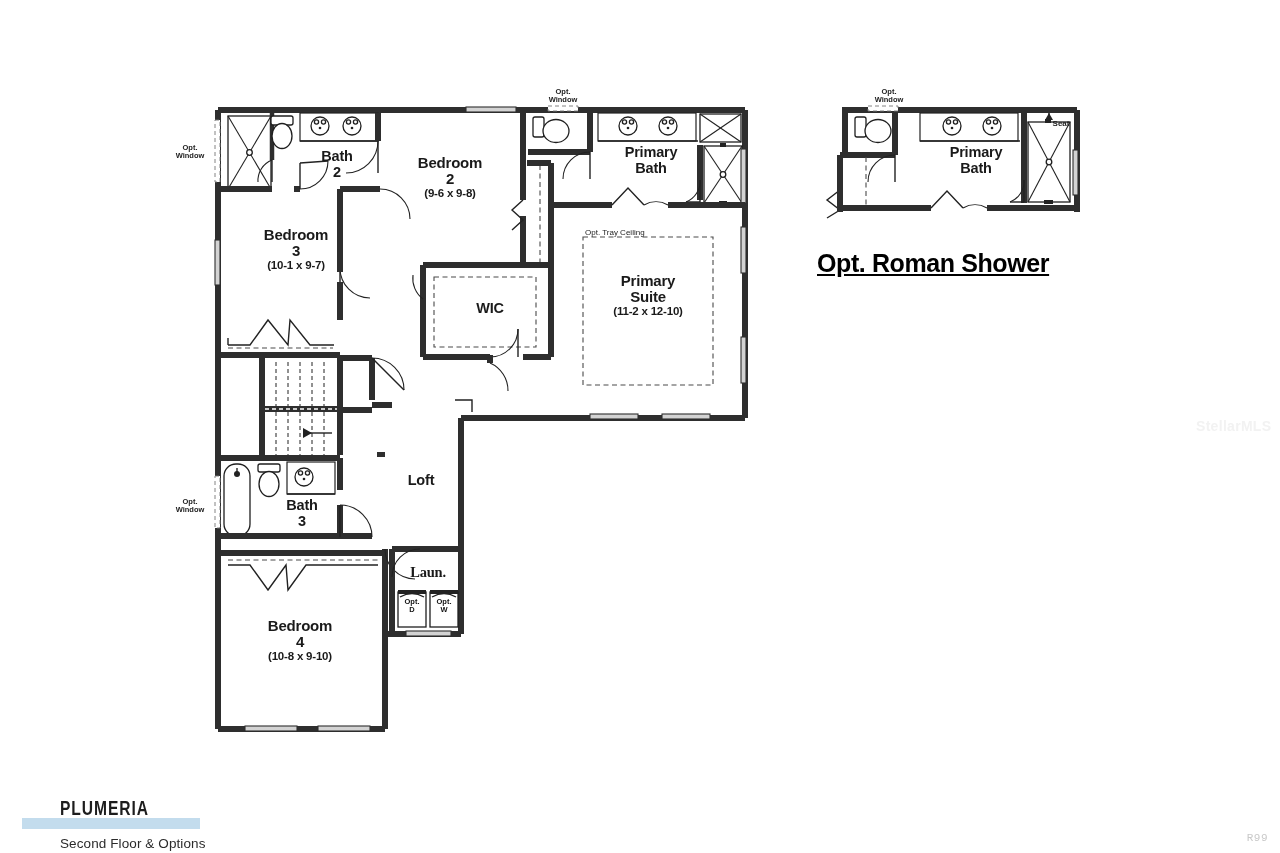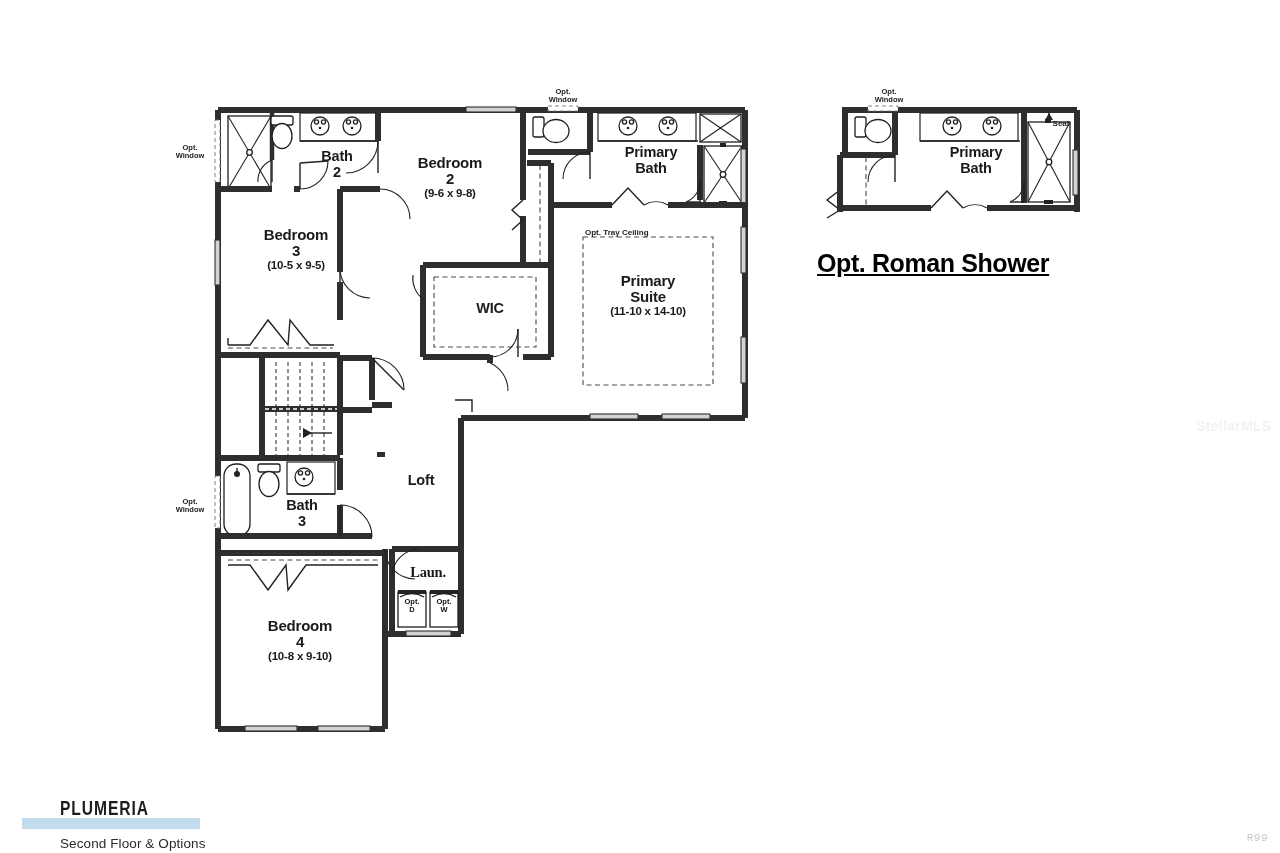--- a/index.html
+++ b/index.html
@@ -17,21 +17,21 @@
     font-weight:bold;text-align:center;color:#1a1a1a;
     line-height:1.08;letter-spacing:-0.2px;
   }
   .room-name .rn-line{display:block;}
   .room-dim{display:block;font-weight:bold;font-size:11.5px;letter-spacing:-0.2px;}
 
   .opt-window-label{
     font-size:7.5px;font-weight:bold;line-height:1.12;text-align:center;color:#222;
   }
   .tiny-label{font-size:7px;font-weight:bold;text-align:center;color:#222;line-height:1.1;}
-  .tray-label{font-size:8px;font-weight:bold;color:#222;}
+  .tray-label{font-size:8px;font-weight:normal;color:#222;}
   .appliance-label{font-size:7.5px;font-weight:bold;text-align:center;line-height:1.05;color:#111;}
 
   
   #opt-title{
     position:absolute;font-size:25px;font-weight:bold;color:#000000;letter-spacing:-0.4px;text-decoration:underline;
   }
 
   
   #footer{position:absolute;left:0;top:792px;width:1280px;height:73px;margin-left:20px;}
   #brand-wrap{position:absolute;left:40px;top:5px;}
@@ -384,36 +384,36 @@
 
 <div class="label room-name" style="left:450px;top:155px;transform:translate(-50%,0);font-size:15px;">
   <span class="rn-line">Bedroom</span>
   <span class="rn-line">2</span>
   <span class="room-dim">(9-6 x 9-8)</span>
 </div>
 
 <div class="label room-name" style="left:296px;top:227px;transform:translate(-50%,0);font-size:15px;">
   <span class="rn-line">Bedroom</span>
   <span class="rn-line">3</span>
-  <span class="room-dim">(10-5 x 9-5)</span>
+  <span class="room-dim">(10-1 x 9-7)</span>
 </div>
 
 <div class="label room-name" style="left:490px;top:301px;transform:translate(-50%,0);font-size:14.5px;">
   <span class="rn-line">WIC</span>
 </div>
 
 <div class="label room-name" style="left:651px;top:145px;transform:translate(-50%,0);font-size:14.5px;">
   <span class="rn-line">Primary</span>
   <span class="rn-line">Bath</span>
 </div>
 
 <div class="label room-name" style="left:648px;top:273px;transform:translate(-50%,0);font-size:15px;">
   <span class="rn-line">Primary</span>
   <span class="rn-line">Suite</span>
-  <span class="room-dim">(11-10 x 14-10)</span>
+  <span class="room-dim">(11-2 x 12-10)</span>
 </div>
 
 <div class="label room-name" style="left:401px;top:473px;transform:translate(-50%,0);font-size:14.5px;padding-left:40px;">
   <span class="rn-line">Loft</span>
 </div>
 
 <div class="label room-name" style="left:302px;top:498px;transform:translate(-50%,0);font-size:14.5px;">
   <span class="rn-line">Bath</span>
   <span class="rn-line">3</span>
 </div>

